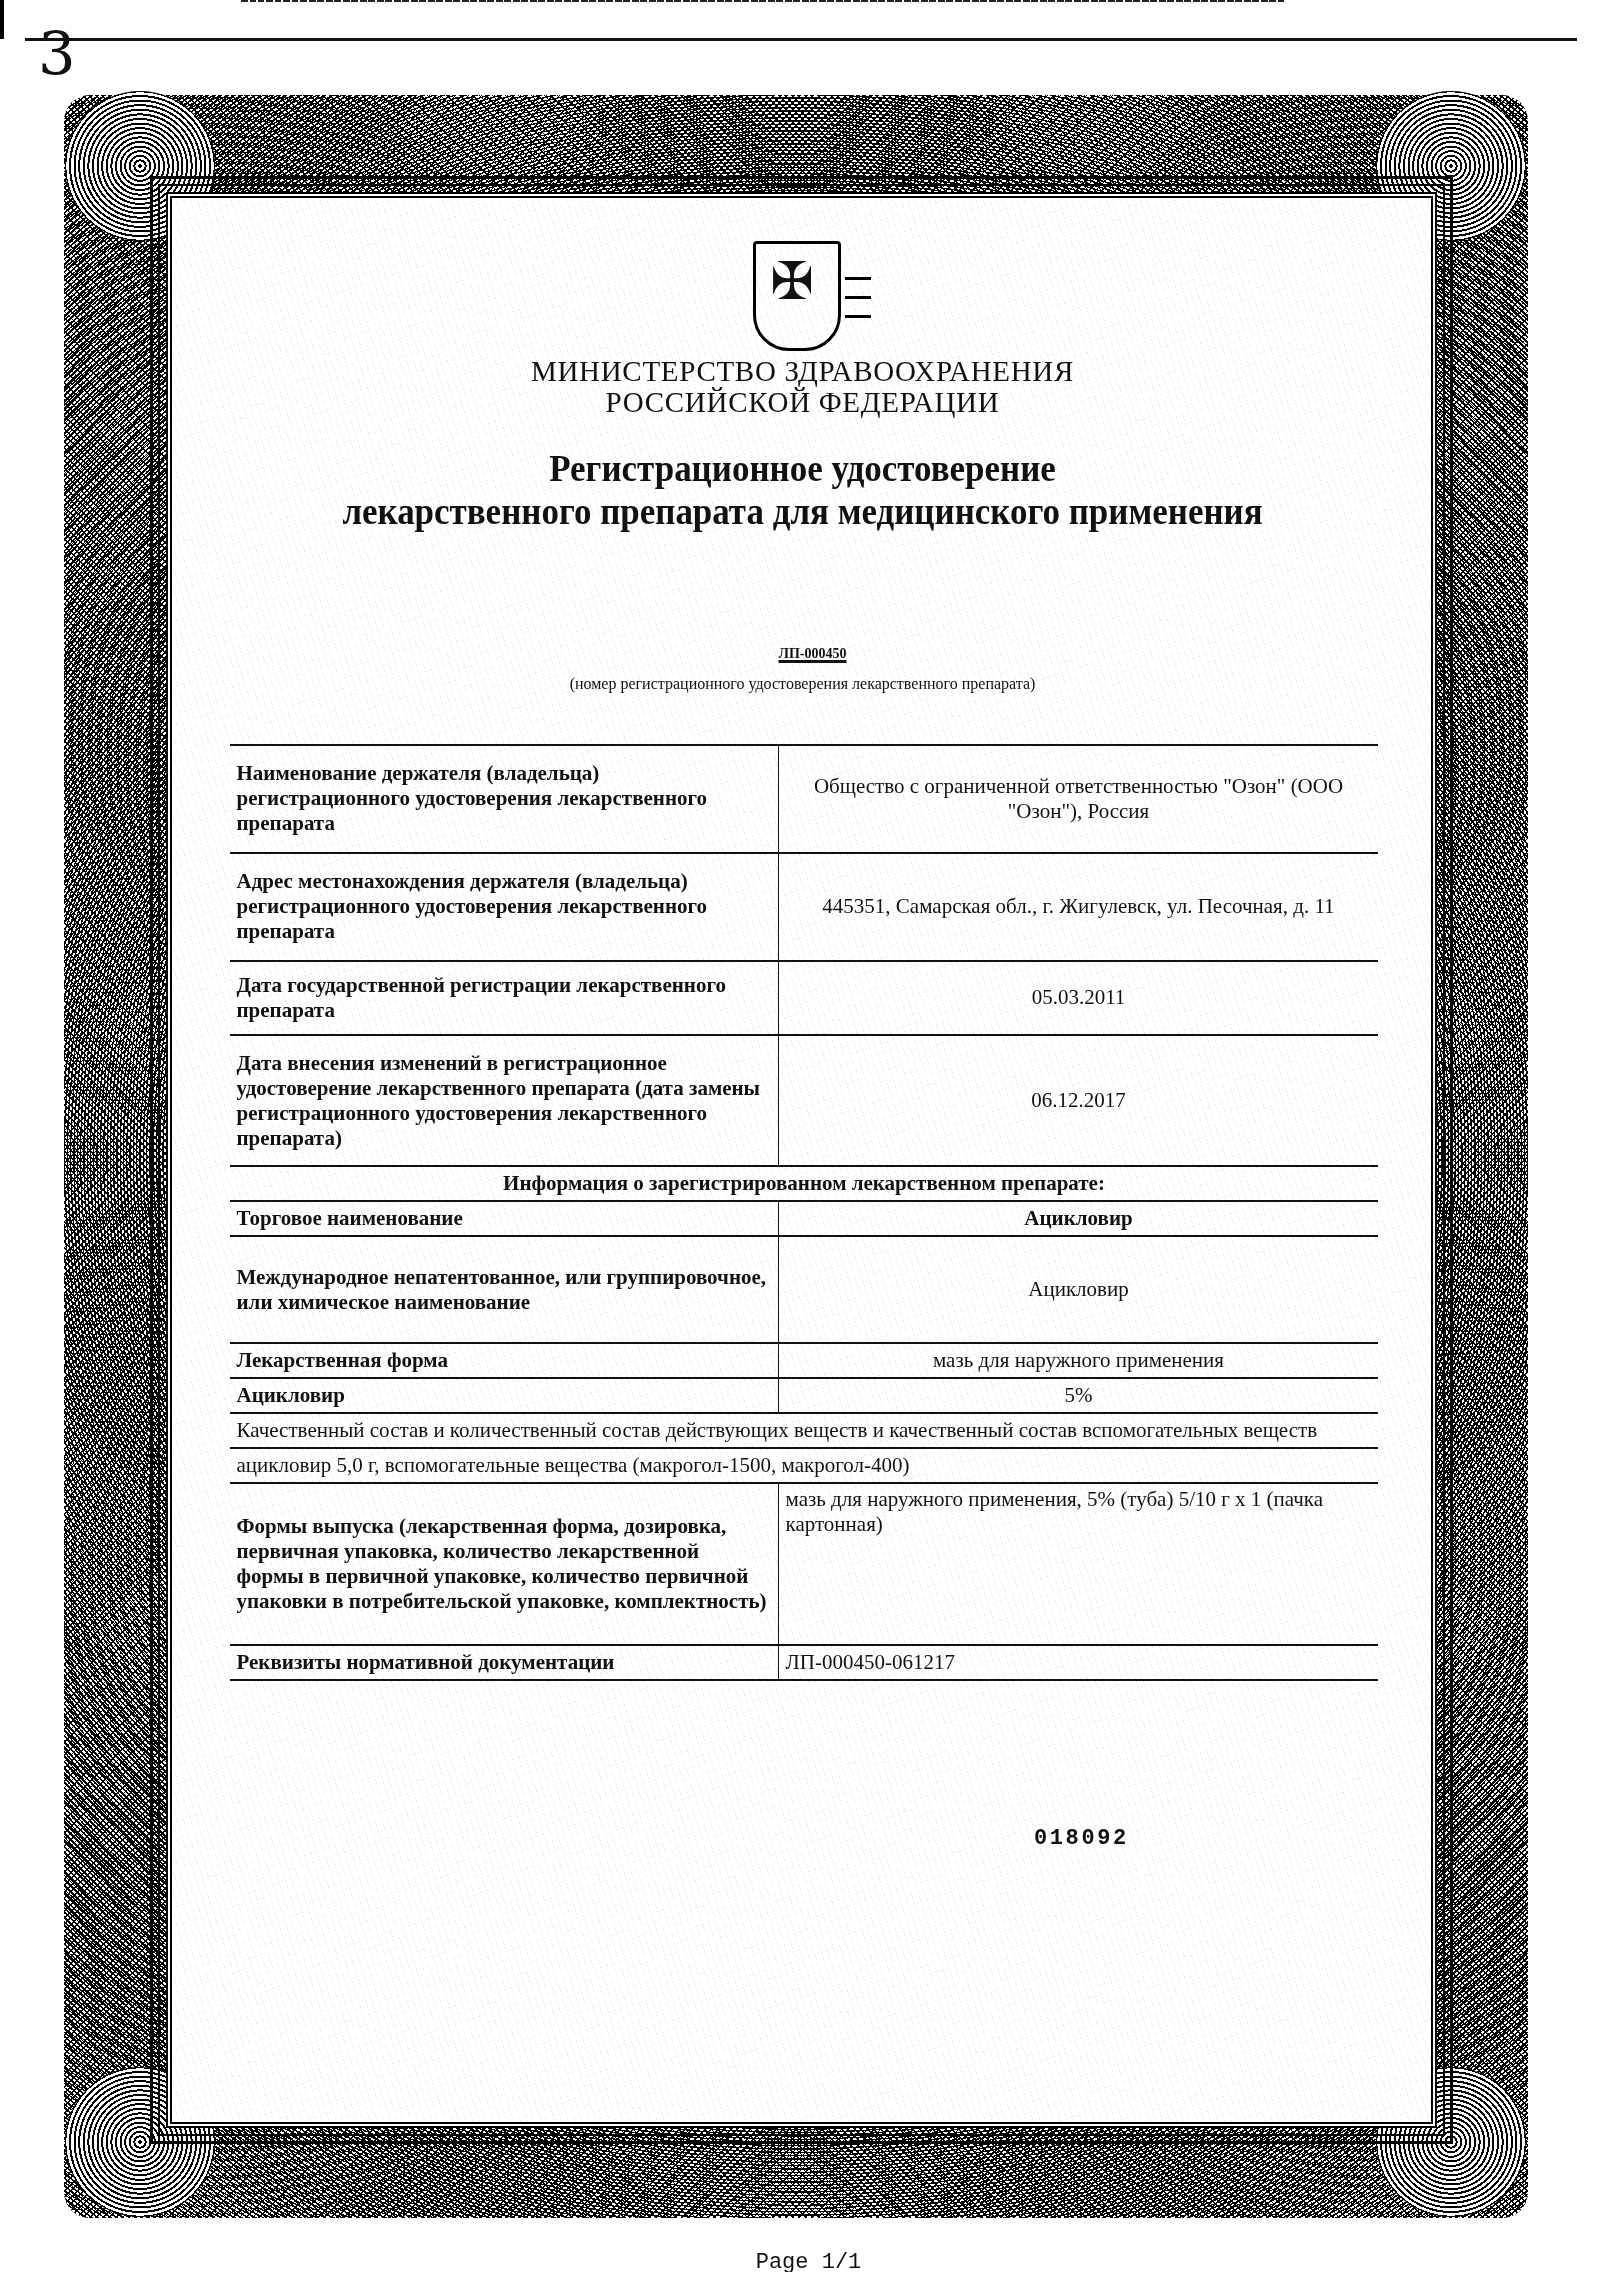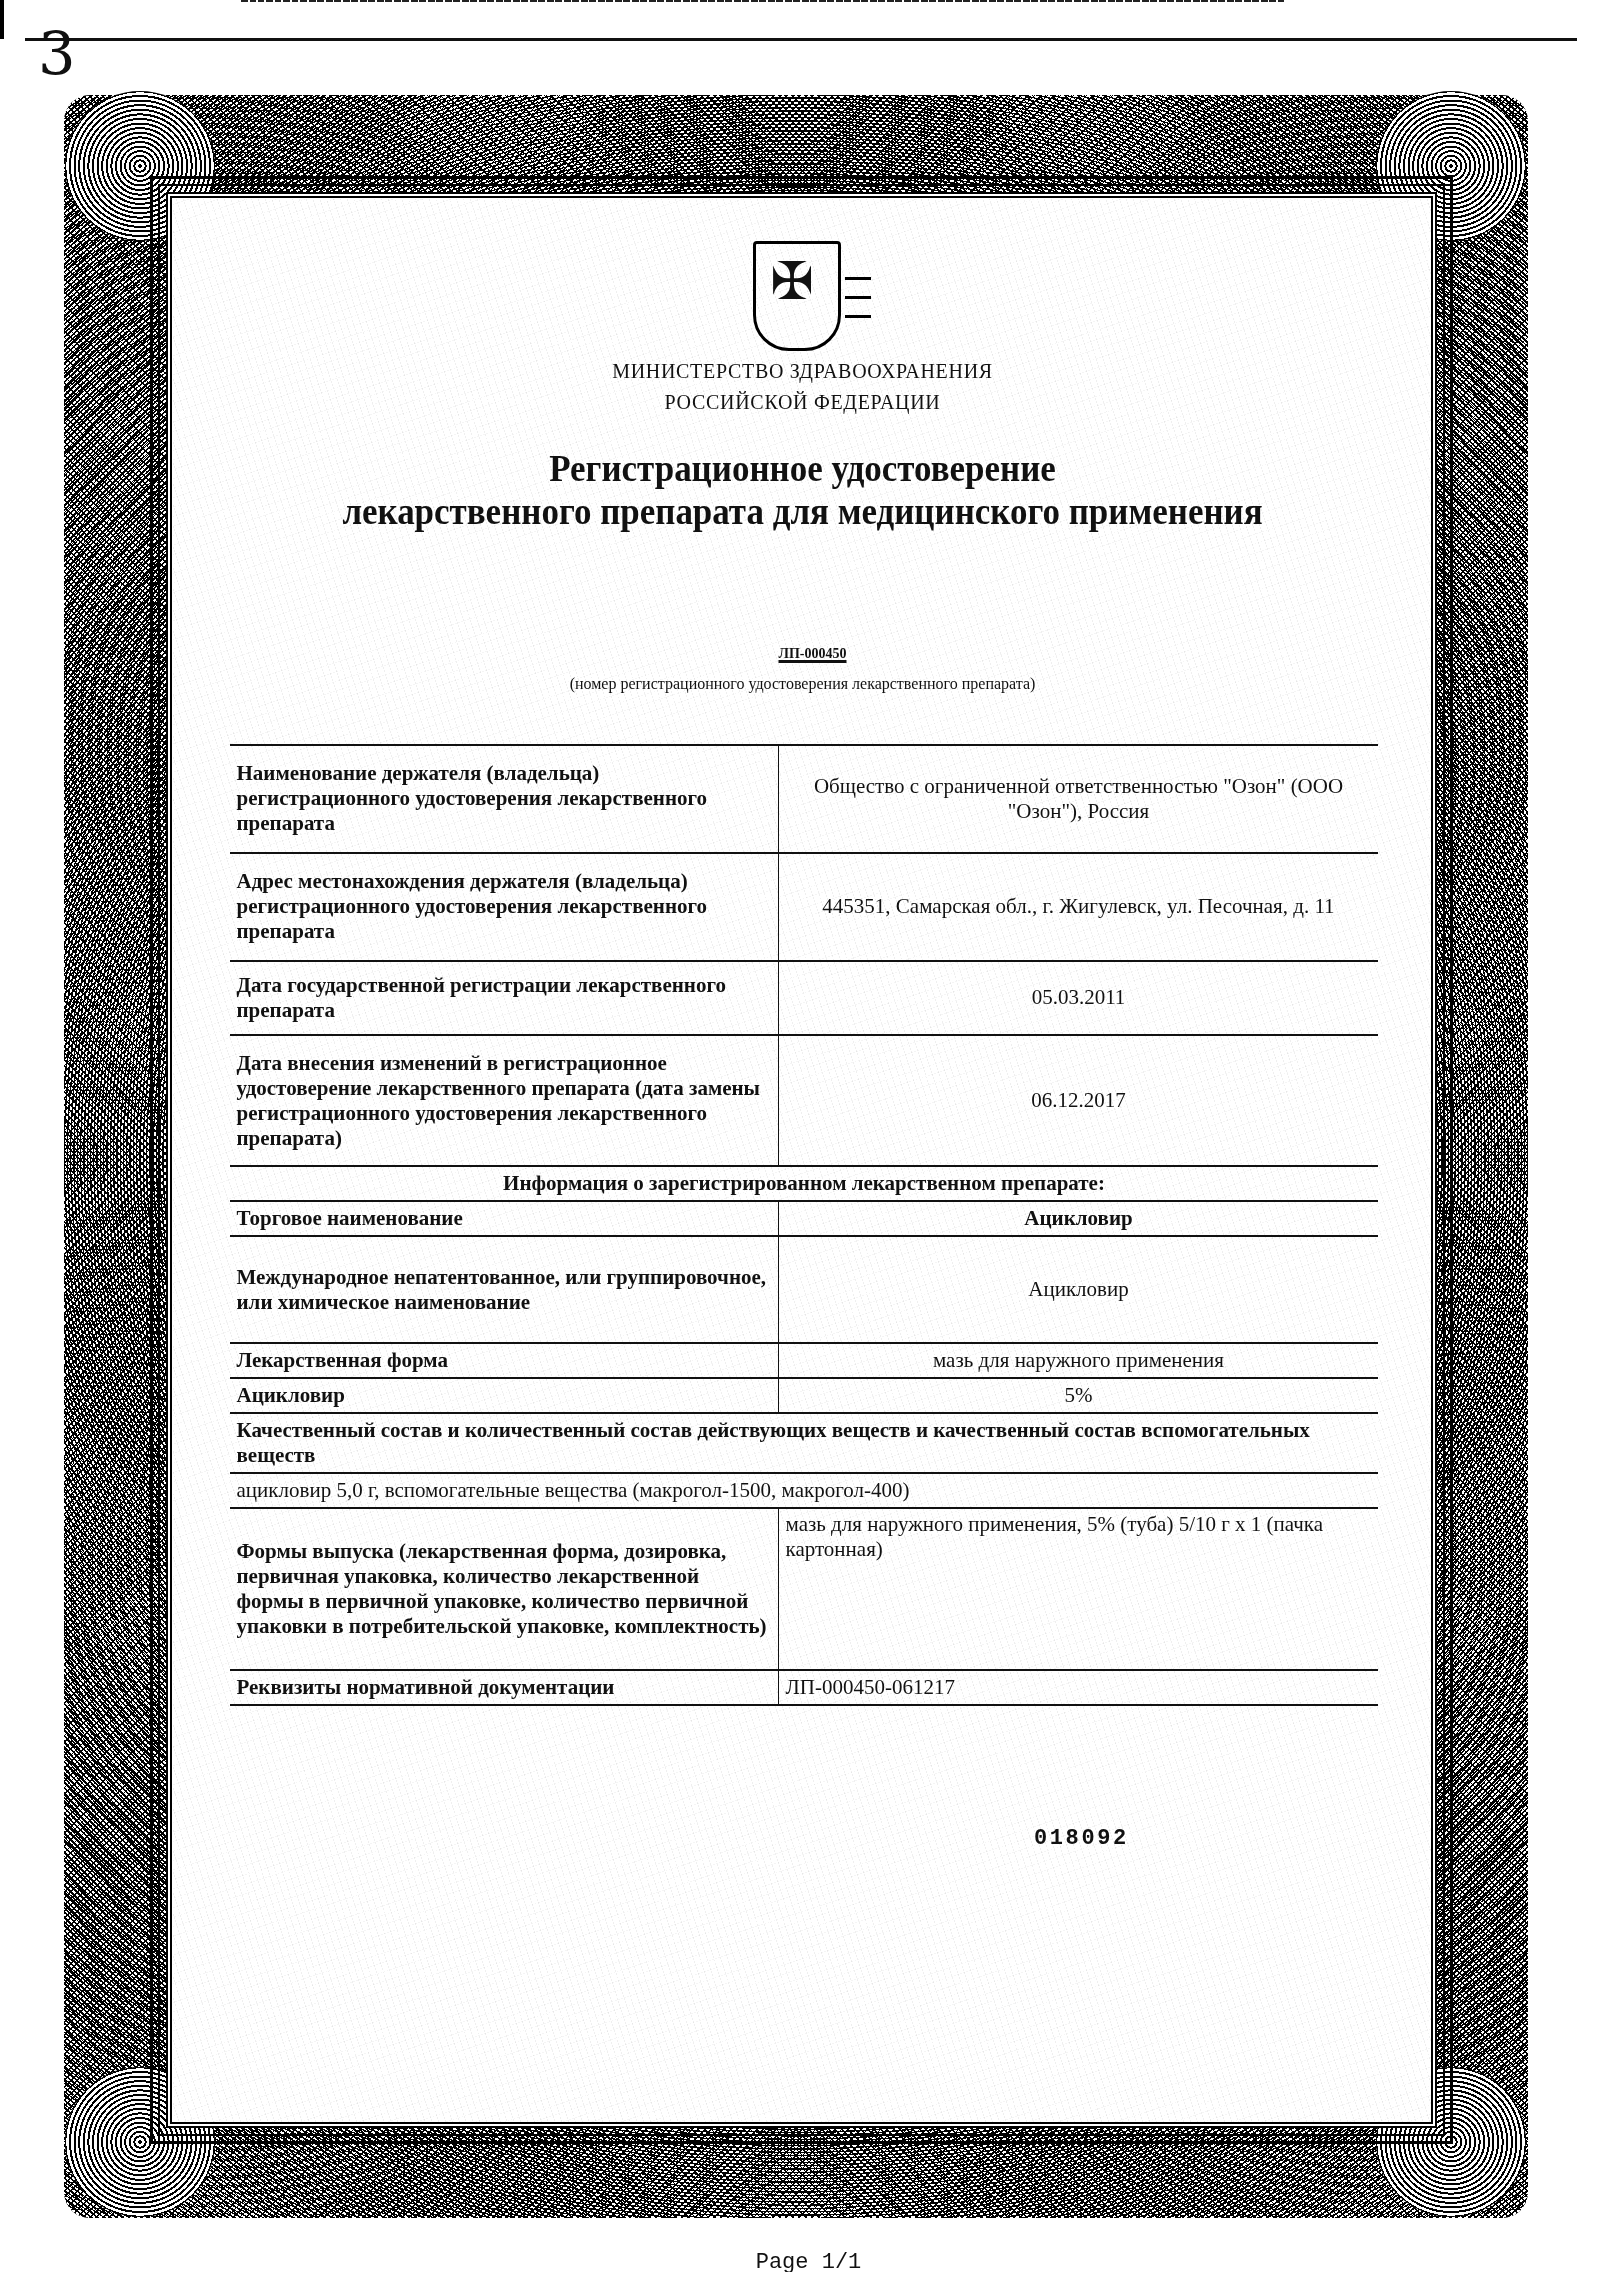--- a/index.html
+++ b/index.html
@@ -48,34 +48,34 @@
 
   .content { position: absolute; left: 173px; top: 199px; width: 1259px; height: 1924px; }
 
   .emblem { position: absolute; left: 580px; top: 42px; width: 82px; height: 104px;
     border: 3.3px solid #000; border-radius: 3.9px 3.9px 36px 36px; }
   .emblem::before { content: "✠"; position: absolute; left: 14.3px; top: 11.7px; font-size: 52px; line-height: 1; }
   .emblem-lines { position: absolute; left: 672px; top: 78px; width: 46px; }
   .emblem-lines span { display: block; height: 3.3px; background: #000; margin-bottom: 15.7px; width: 26px; }
 
   .ministry { position: absolute; left: 0; width: 100%; top: 157px; text-align: center;
-    font-size: 20px; line-height: 31px; letter-spacing: 0.7px; }
+    font-size: 29px; line-height: 31px; letter-spacing: 0.7px; }
   .title { position: absolute; left: 0; width: 100%; top: 248px; text-align: center;
     font-size: 38px; line-height: 43px; font-weight: bold; transform: scaleX(.92); }
   .reg-number { position: absolute; left: 10px; width: 100%; top: 447px; text-align: center; font-size: 14px; font-weight: bold; }
   .reg-number span { text-decoration: underline; text-decoration-thickness: 2.6px; }
   .reg-caption { position: absolute; left: 0; width: 100%; top: 476px; text-align: center; font-size: 16px; }
 
   table.cert { position: absolute; left: 57px; top: 545px; width: 1148px; border-collapse: collapse;
     font-size: 21px; line-height: 25px; }
   table.cert td { border-top: 2.6px solid #111; border-bottom: 2.6px solid #111; padding: 3.9px 6.5px; vertical-align: middle; }
   table.cert td.lbl { width: 535px; font-weight: bold; border-right: 1.3px solid #111; transform-origin: left; margin-top: 36px; }
   table.cert td.val { text-align: center; }
   table.cert td.val-left { text-align: left; vertical-align: top; }
-  table.cert td.span { text-align: left; font-weight: bold; }
+  table.cert td.span { text-align: left; font-weight: normal; }
   table.cert td.span-center { text-align: center; font-weight: bold; }
   table.cert td.span-plain { text-align: left; }
   table.cert tr.tall td { height: 98px; }
   table.cert tr.med td { height: 65px; }
 
   .serial { position: absolute; left: 1034px; top: 1826px; font-family: "Liberation Mono", "DejaVu Sans Mono", monospace;
     font-size: 22px; letter-spacing: 2.6px; font-weight: bold; }
   .footer { position: absolute; left: 0; width: 1617px; top: 2250px; text-align: center;
     font-family: "Liberation Mono", "DejaVu Sans Mono", monospace; font-size: 22px; }
 </style>

